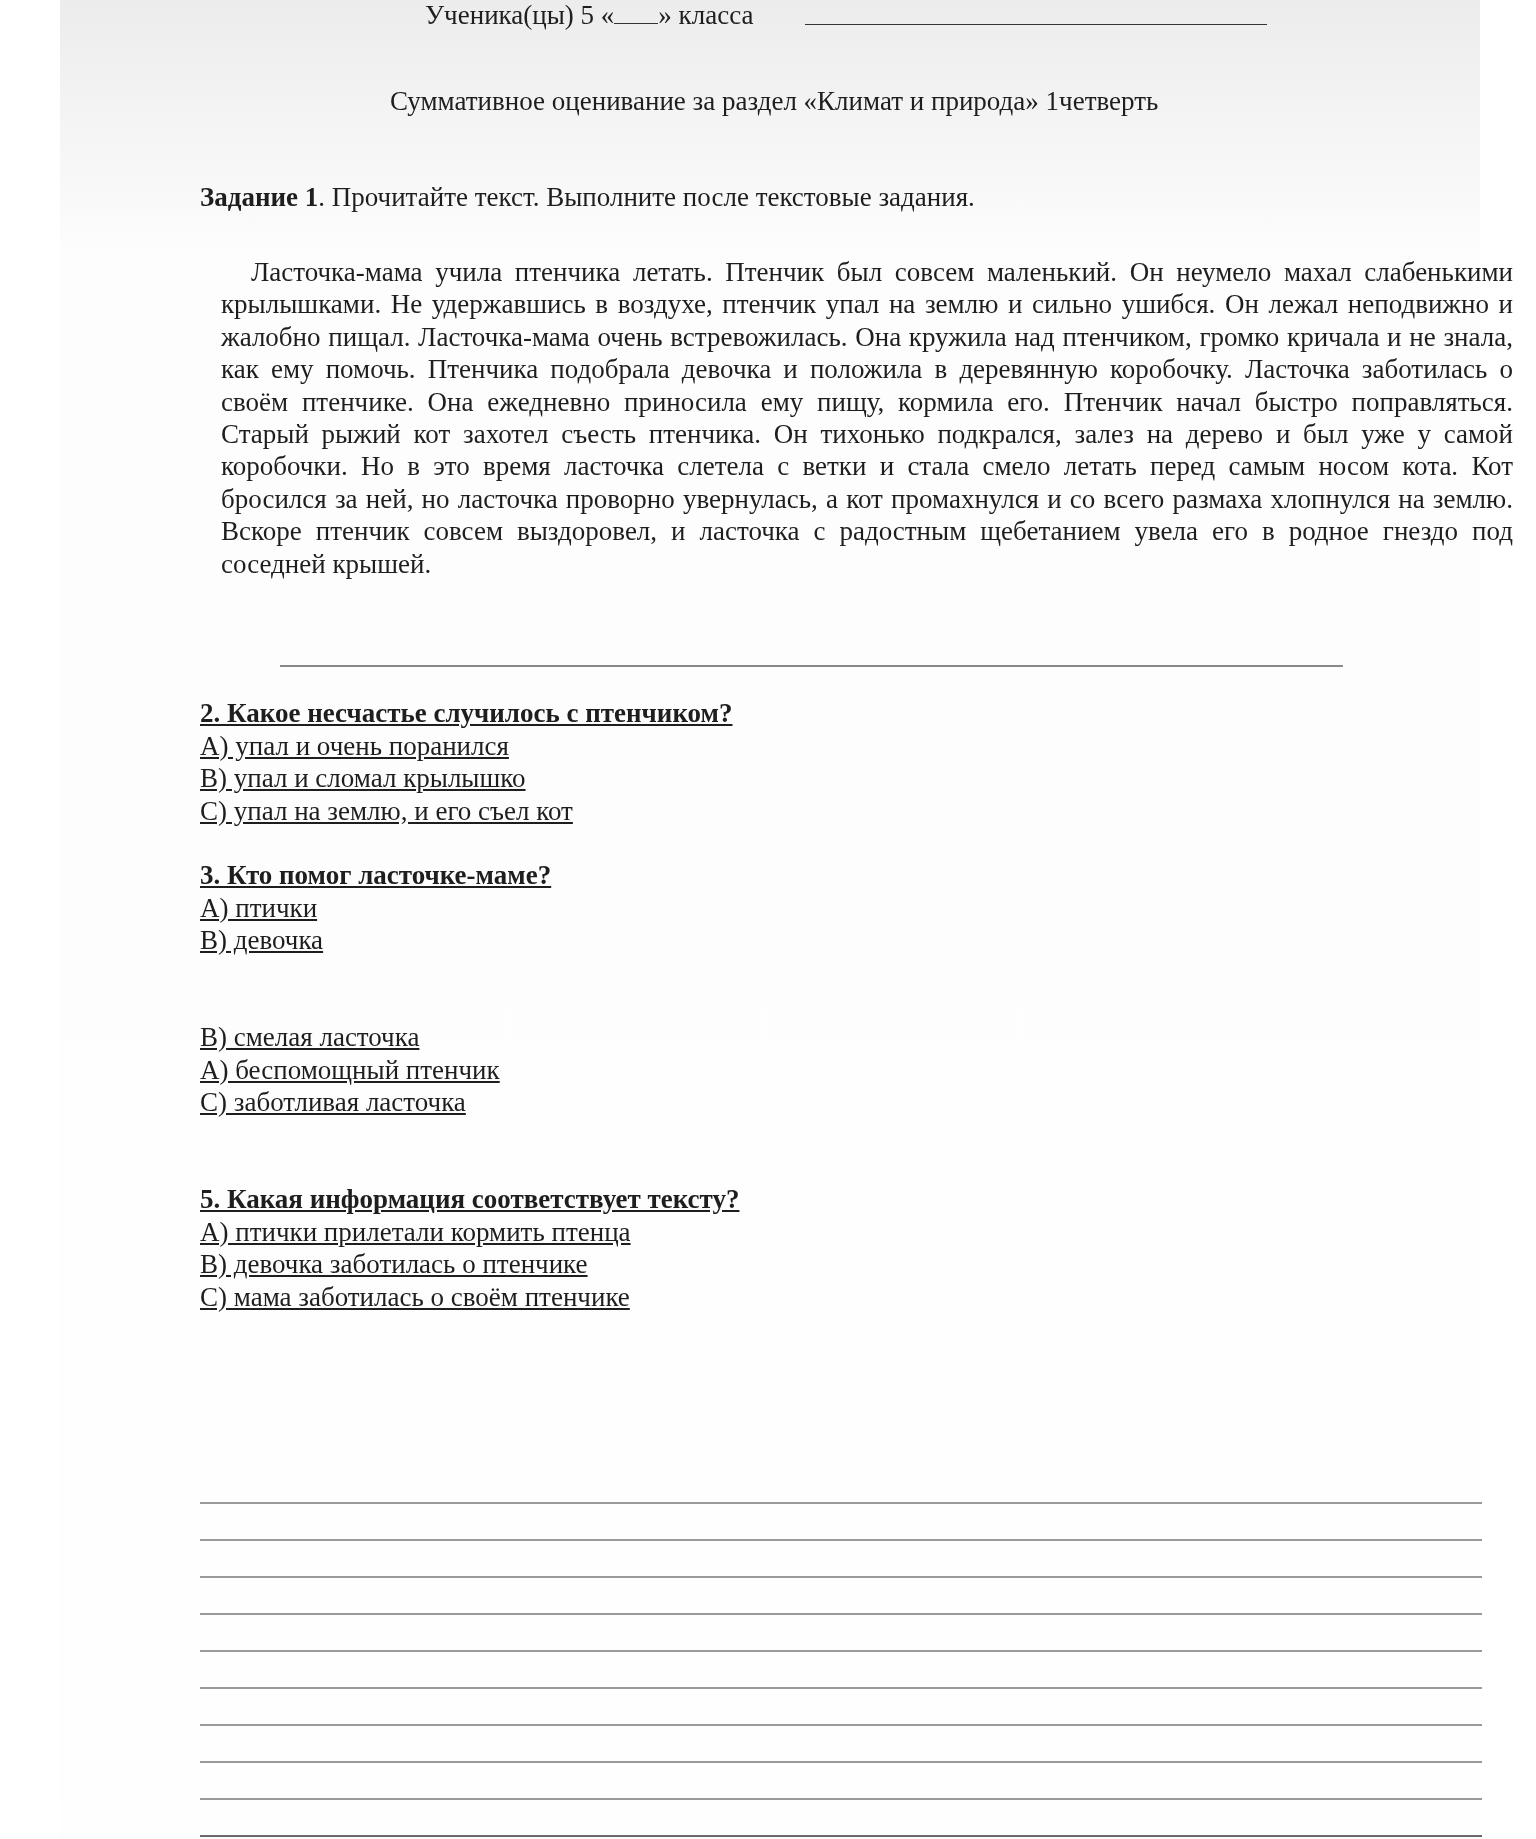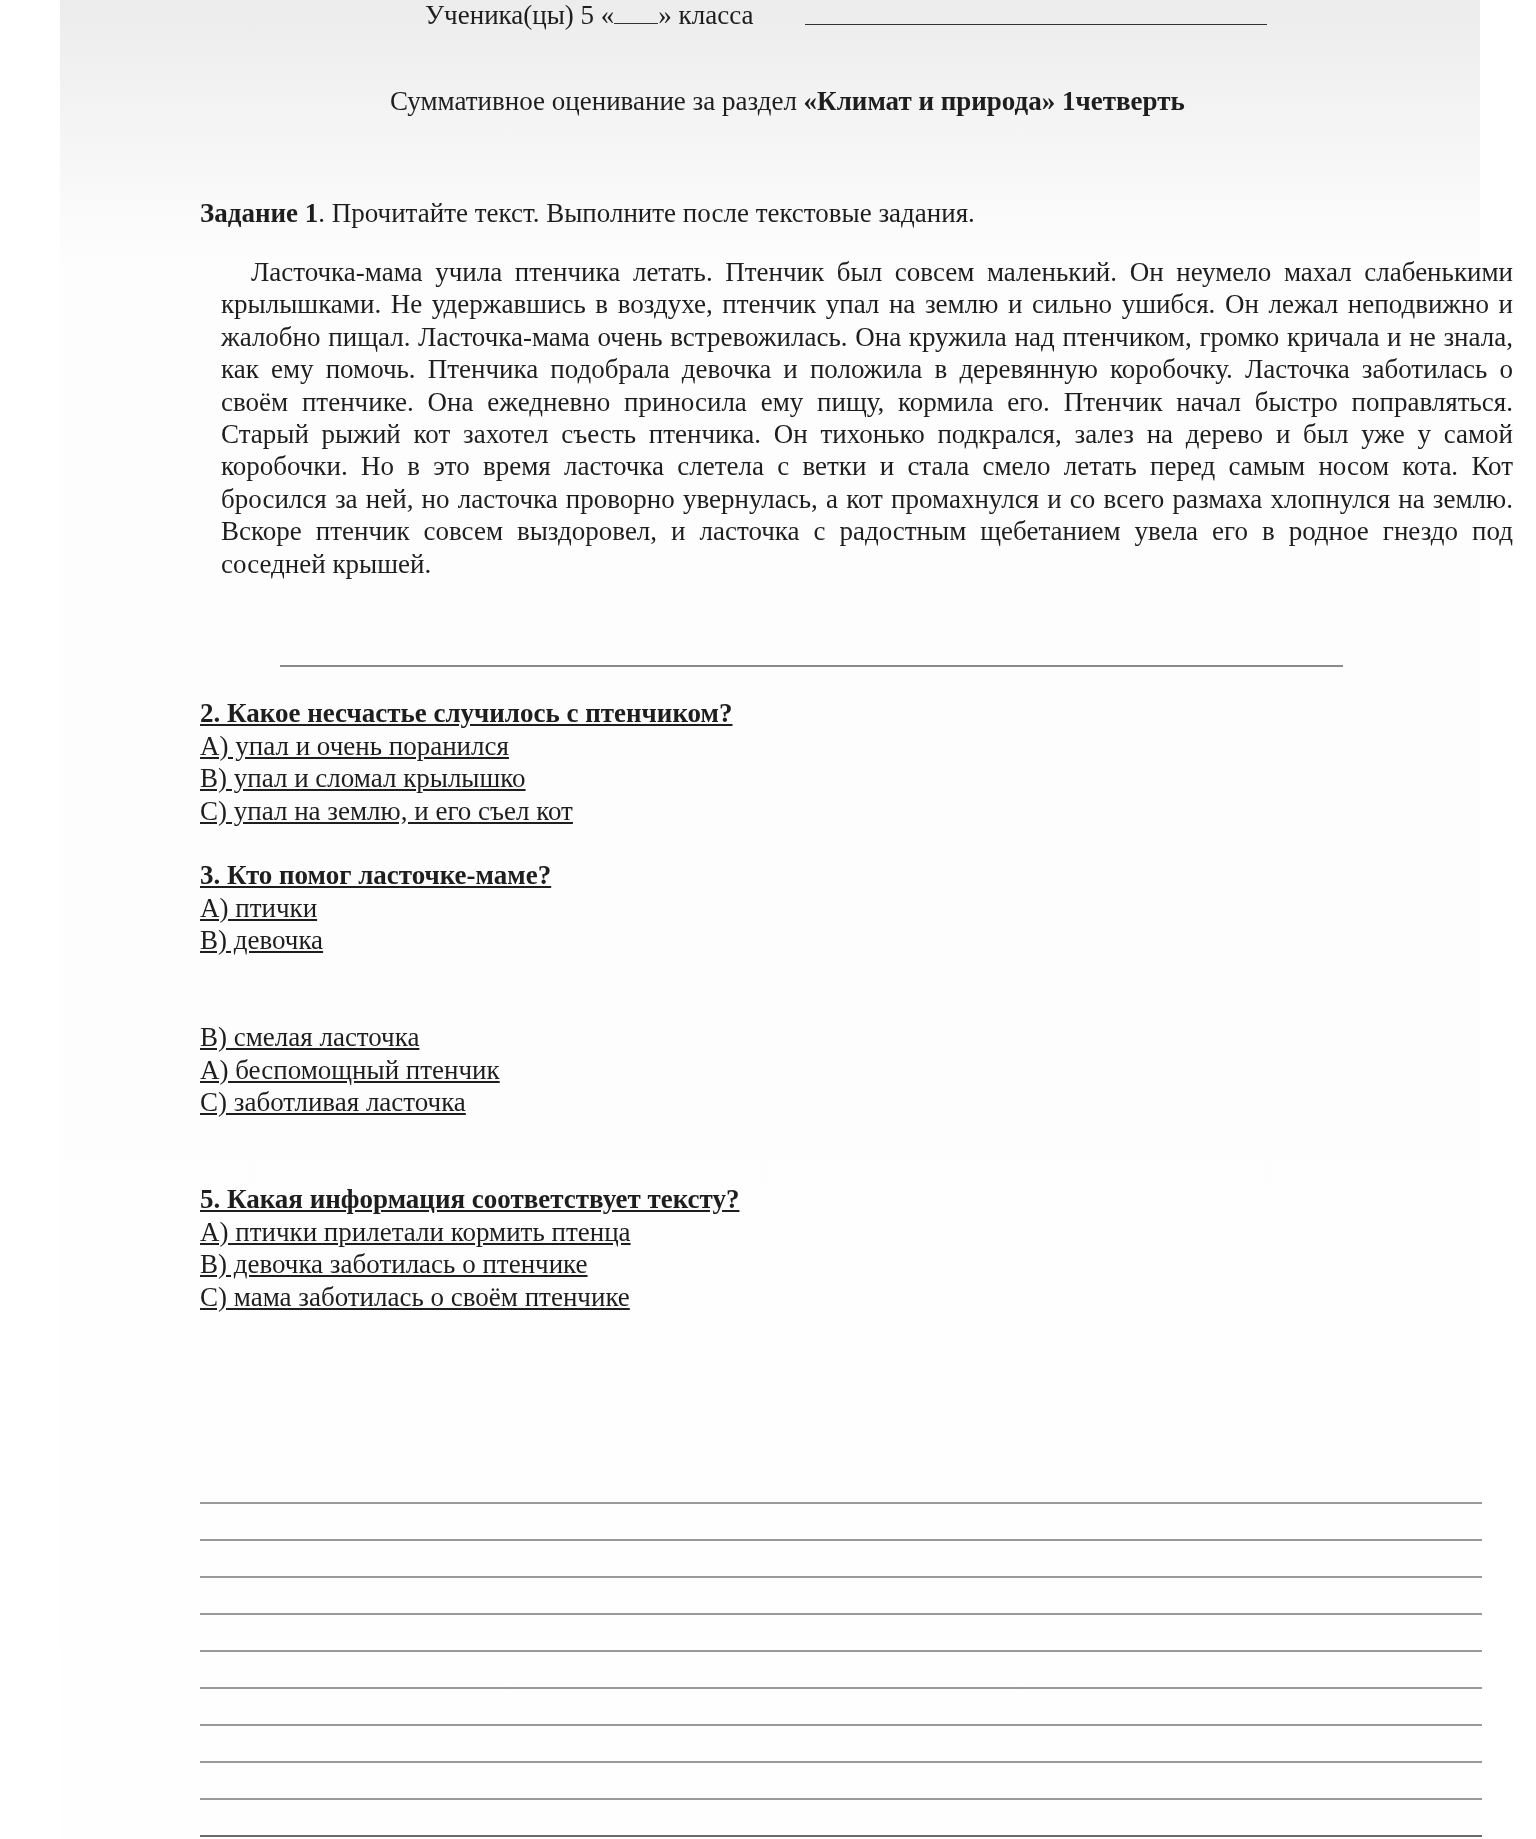--- a/index.html
+++ b/index.html
@@ -12,22 +12,22 @@
   }
   .page {
     position: absolute; left: 60px; top: 0; width: 1420px; height: 1839px;
     background: linear-gradient(to bottom, #ececec 0px, #f6f6f6 150px, #fdfdfd 260px, #fefefe 100%);
   }
   .abs { position: absolute; }
   .student-line { left: 365px; top: 0px; font-size: 27px; line-height: 30px; white-space: nowrap; }
   .student-line .blank { display: inline-block; width: 44px; border-bottom: 1.5px solid #333; height: 22px; vertical-align: baseline; }
   .student-name-line { left: 745px; top: 24px; width: 462px; border-bottom: 1.5px solid #333; height: 0; }
   .title { left: 330px; top: 86px; font-size: 27px; line-height: 30px; white-space: nowrap; }
-  .title b { font-weight: bold; }
-  .task1 { left: 140px; top: 198px; font-size: 27px; line-height: 30px; white-space: nowrap; }
+  .title b { font-weight: normal; }
+  .task1 { left: 140px; top: 182px; font-size: 27px; line-height: 30px; white-space: nowrap; }
   .story {
     left: 152px; top: 247px; width: 1292px; font-size: 27px; line-height: 32.4px;
     text-align: justify; text-indent: 30px; margin: 9px;
   }
   .q1 { left: 175px; top: 604px; font-size: 27px; line-height: 30px; font-weight: bold; white-space: nowrap; }
   .q1 .num { display: inline-block; width: 43px; }
   .q1-line { left: 220px; top: 665px; width: 1063px; border-bottom: 2px solid #8a8a8a; }
   .question { left: 140px; font-size: 27px; line-height: 32.5px; text-decoration: underline; }
   .question .qtext { font-weight: bold; white-space: nowrap; }
   .question .opt { white-space: nowrap; }

